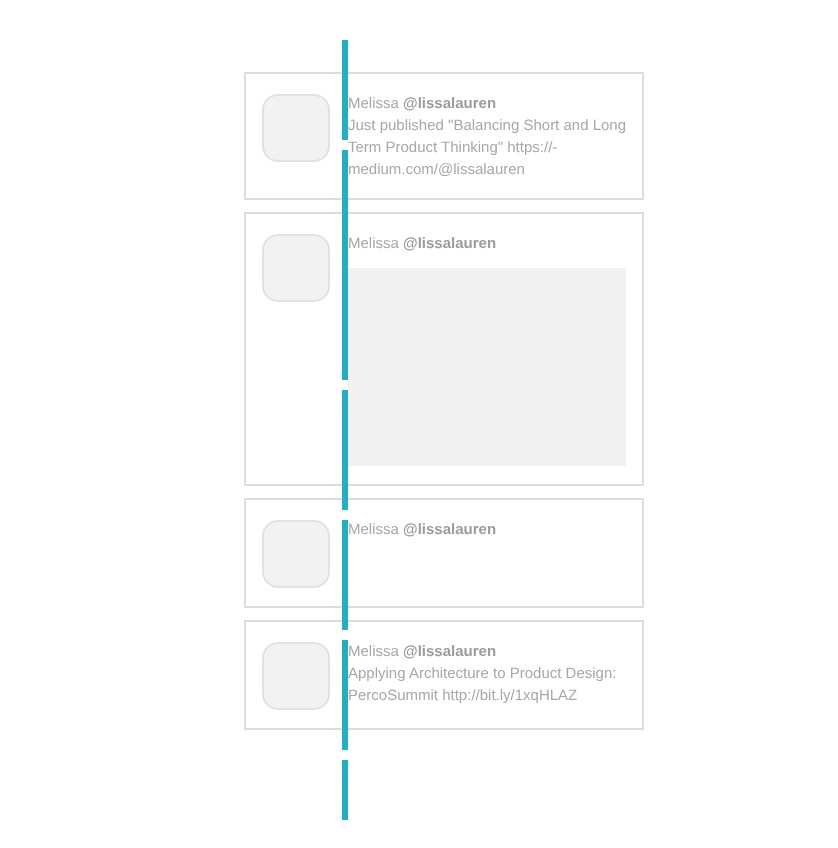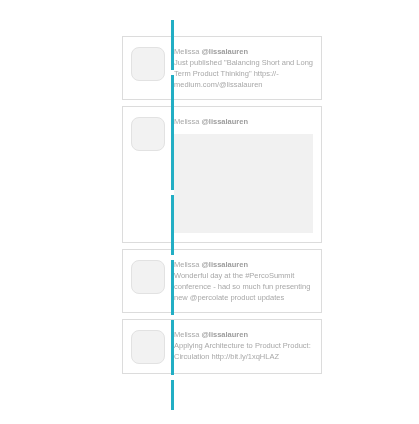--- a/index.html
+++ b/index.html
@@ -109,28 +109,27 @@
       <div class="avatar"></div>
       <div class="tweet-body">
         <div class="tweet-author"><span>Melissa</span> <span class="handle">@lissalauren</span></div>
         <div class="tweet-media"></div>
       </div>
     </div>
     <div class="tweet-card">
       <div class="avatar"></div>
       <div class="tweet-body">
         <div class="tweet-author"><span>Melissa</span> <span class="handle">@lissalauren</span></div>
-        <div class="tweet-text">Wonderful day at the #PercoSummit conference - had so much fun presenting new @percolate product updates</div>
       </div>
     </div>
     <div class="tweet-card">
       <div class="avatar"></div>
       <div class="tweet-body">
         <div class="tweet-author"><span>Melissa</span> <span class="handle">@lissalauren</span></div>
-        <div class="tweet-text">Applying Architecture to Product Product: Circulation http://bit.ly/1xqHLAZ</div>
+        <div class="tweet-text">Applying Architecture to Product Design: PercoSummit http://bit.ly/1xqHLAZ</div>
       </div>
     </div>
   </div>
 
 <div id="guideline">
     <div class="guide-seg" style="top: 0px; height: 50px; background: rgb(34, 174, 196);"></div>
     <div class="guide-seg" style="top: 55px; height: 115px; background: rgb(34, 174, 196);"></div>
     <div class="guide-seg" style="top: 175px; height: 60px; background: rgb(34, 174, 196);"></div>
     <div class="guide-seg" style="top: 240px; height: 55px; background: rgb(34, 174, 196);"></div>
     <div class="guide-seg" style="top: 300px; height: 55px; background: rgb(34, 174, 196);"></div>

